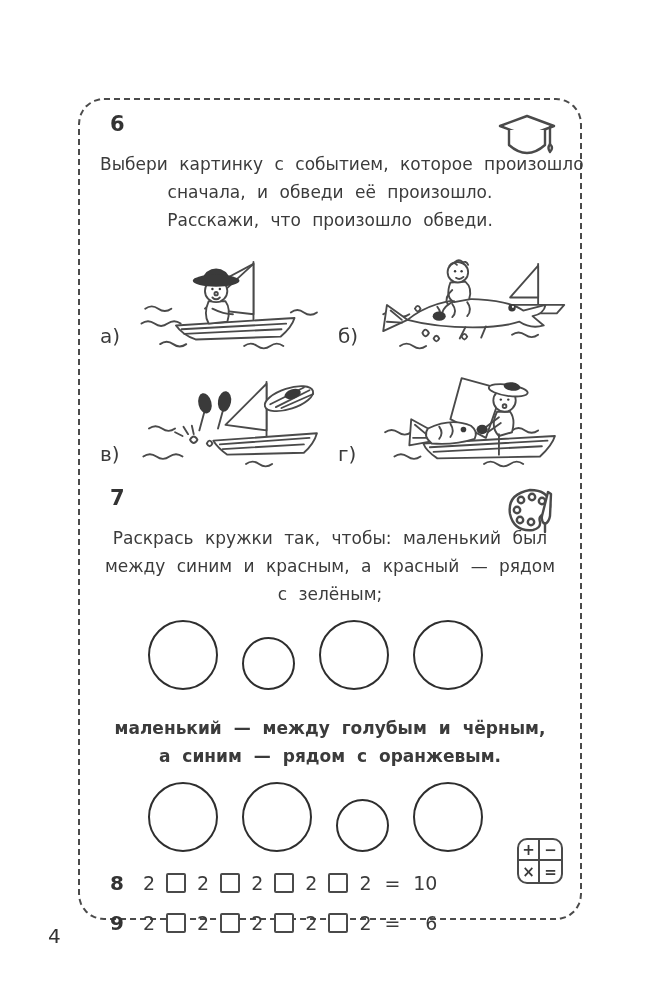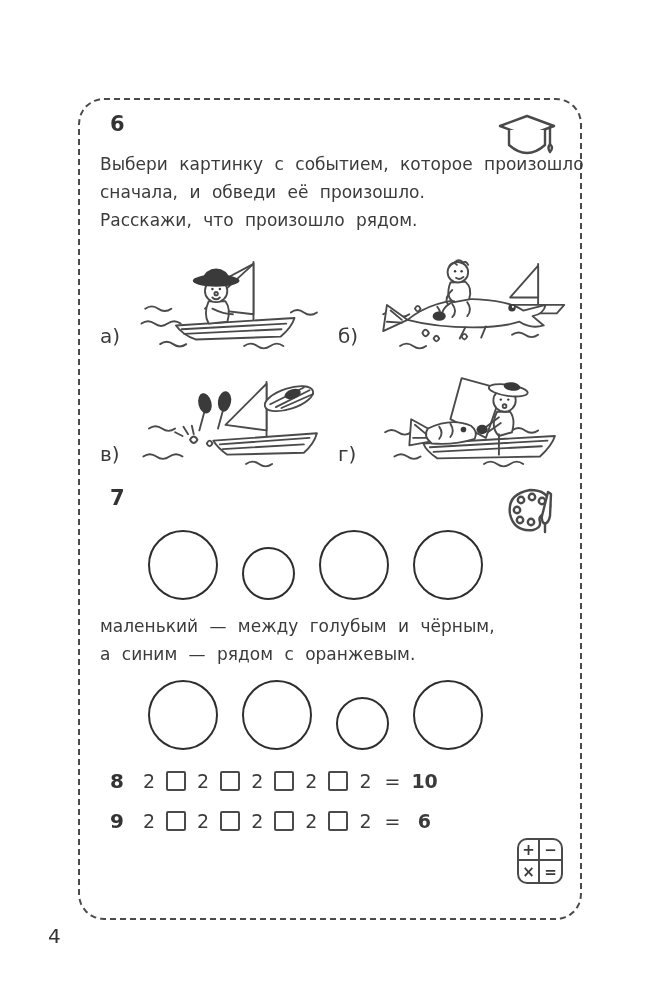--- a/index.html
+++ b/index.html
@@ -13,34 +13,34 @@
     position:absolute;left:78px;top:98px;width:504px;height:822px;
     box-sizing:border-box;
     border:2px dashed #4a4a4a;border-radius:26px;
     padding:12px 20px 0 20px;
   }
   .task-head{position:relative;height:32px;}
   .task-num{font-weight:bold;font-size:21px;color:#333;margin-left:10px;}
   .num-inline{font-weight:bold;font-size:20px;color:#333;width:22px;flex:0 0 22px;margin-left:10px;}
   .corner-icon{position:absolute;right:2px;top:0;}
   .textblock{margin:6px 0 0 0;}
-  .line{font-size:17px;line-height:28px;word-spacing:6px;white-space:nowrap;color:#3b3b3b;}
+  .line{font-size:17px;line-height:28px;word-spacing:6px;white-space:nowrap;color:#3b3b3b;text-align:center;}
   .pics{display:grid;grid-template-columns:1fr 1fr;grid-template-rows:118px 118px;column-gap:8px;margin-top:6px;}
   .pic-cell{position:relative;display:flex;align-items:flex-end;}
   .pic-label{font-size:20px;color:#3b3b3b;flex:0 0 34px;padding-bottom:10px;}
   .pic-art{flex:1;}
   .circles{display:flex;align-items:flex-end;gap:24px;margin:8px 0 0 48px;height:74px;}
   .circ{border:2.5px solid #2e2e2e;border-radius:50%;background:#fff;box-sizing:border-box;}
   .c-large{width:70px;height:70px;}
   .c-small{width:53px;height:53px;}
   .eq-row{display:flex;align-items:center;gap:11px;margin-top:14px;height:26px;}
   .eq-term{font-size:19px;color:#3b3b3b;}
   .eq-box{width:20px;height:20px;border:2px solid #4a4a4a;border-radius:2px;background:#fff;box-sizing:border-box;}
   .eq-equals{font-size:19px;color:#3b3b3b;margin-left:2px;}
-  .eq-result{font-size:19px;color:#3b3b3b;width:26px;text-align:center;font-weight:bold;}
+  .eq-result{font-size:19px;color:#3b3b3b;width:26px;text-align:right;}
   .math-icon{
     position:absolute;right:17px;bottom:34px;width:46px;height:46px;
     border:2px solid #4a4a4a;border-radius:10px;box-sizing:border-box;
     display:grid;grid-template-columns:1fr 1fr;grid-template-rows:1fr 1fr;background:#fff;
   }
   .math-cell{
     display:flex;align-items:center;justify-content:center;
     font-size:15px;font-weight:bold;color:#3b3b3b;
   }
   .math-cell.tl{border-right:2px solid #4a4a4a;border-bottom:2px solid #4a4a4a;}
@@ -61,21 +61,21 @@
         <path d="M31 4 L58 14 L31 24 L4 14 Z" fill="#fff"></path>
         <path d="M13 18 L13 33 Q22 41 31 41 Q40 41 49 33 L49 18" fill="#fff"></path>
         <path d="M54 15 L54 32"></path>
         <path d="M54 32 q-3 4 0 8 q4 -4 0 -8" fill="#fff"></path>
       </svg>
     </span>
   </div>
   <div class="textblock">
     <div class="line">Выбери картинку с событием, которое произошло</div>
     <div class="line">сначала, и обведи её произошло.</div>
-    <div class="line">Расскажи, что произошло рядом.</div>
+    <div class="line">Расскажи, что произошло обведи.</div>
   </div>
 
   <div class="pics">
 
     <div class="pic-cell">
       <span class="pic-label">а)</span>
       <svg class="pic-art" width="196" height="108" viewBox="0 0 210 110" fill="none" stroke="#4a4a4a" stroke-width="2" stroke-linecap="round" stroke-linejoin="round">
         <path d="M12,60 q7,-5 14,0 q7,5 14,0"></path>
         <path d="M8,76 q7,-5 14,0 q7,5 14,0 q7,-5 14,0"></path>
         <path d="M168,64 q7,-5 14,0 q7,5 14,0"></path>
@@ -189,29 +189,34 @@
         <circle cx="26" cy="11" r="3.2"></circle>
         <circle cx="36" cy="15" r="3.2"></circle>
         <circle cx="11" cy="24" r="3.2"></circle>
         <circle cx="14" cy="34" r="3.2"></circle>
         <circle cx="25" cy="36" r="3.2"></circle>
         <path d="M42,6 L36,30 Q35,36 39,38 Q43,36 44,30 L45,8 Z" fill="#fff"></path>
         <path d="M39,38 L39,46"></path>
       </svg>
     </span>
   </div>
+  <div class="textblock">
+    <div class="line">Раскрась кружки так, чтобы: маленький был</div>
+    <div class="line">между синим и красным, а красный — рядом</div>
+    <div class="line">с зелёным;</div>
+  </div>
 
   <div class="circles">
     <div class="circ c-large"></div>
     <div class="circ c-small"></div>
     <div class="circ c-large"></div>
     <div class="circ c-large"></div>
   </div>
 
-  <div class="textblock" style="margin-top:12px;">
+  <div class="textblock" style="margin-top:24px;font-weight:bold;">
     <div class="line">маленький — между голубым и чёрным,</div>
     <div class="line">а синим — рядом с оранжевым.</div>
   </div>
 
   <div class="circles">
     <div class="circ c-large"></div>
     <div class="circ c-large"></div>
     <div class="circ c-small"></div>
     <div class="circ c-large"></div>
   </div>

